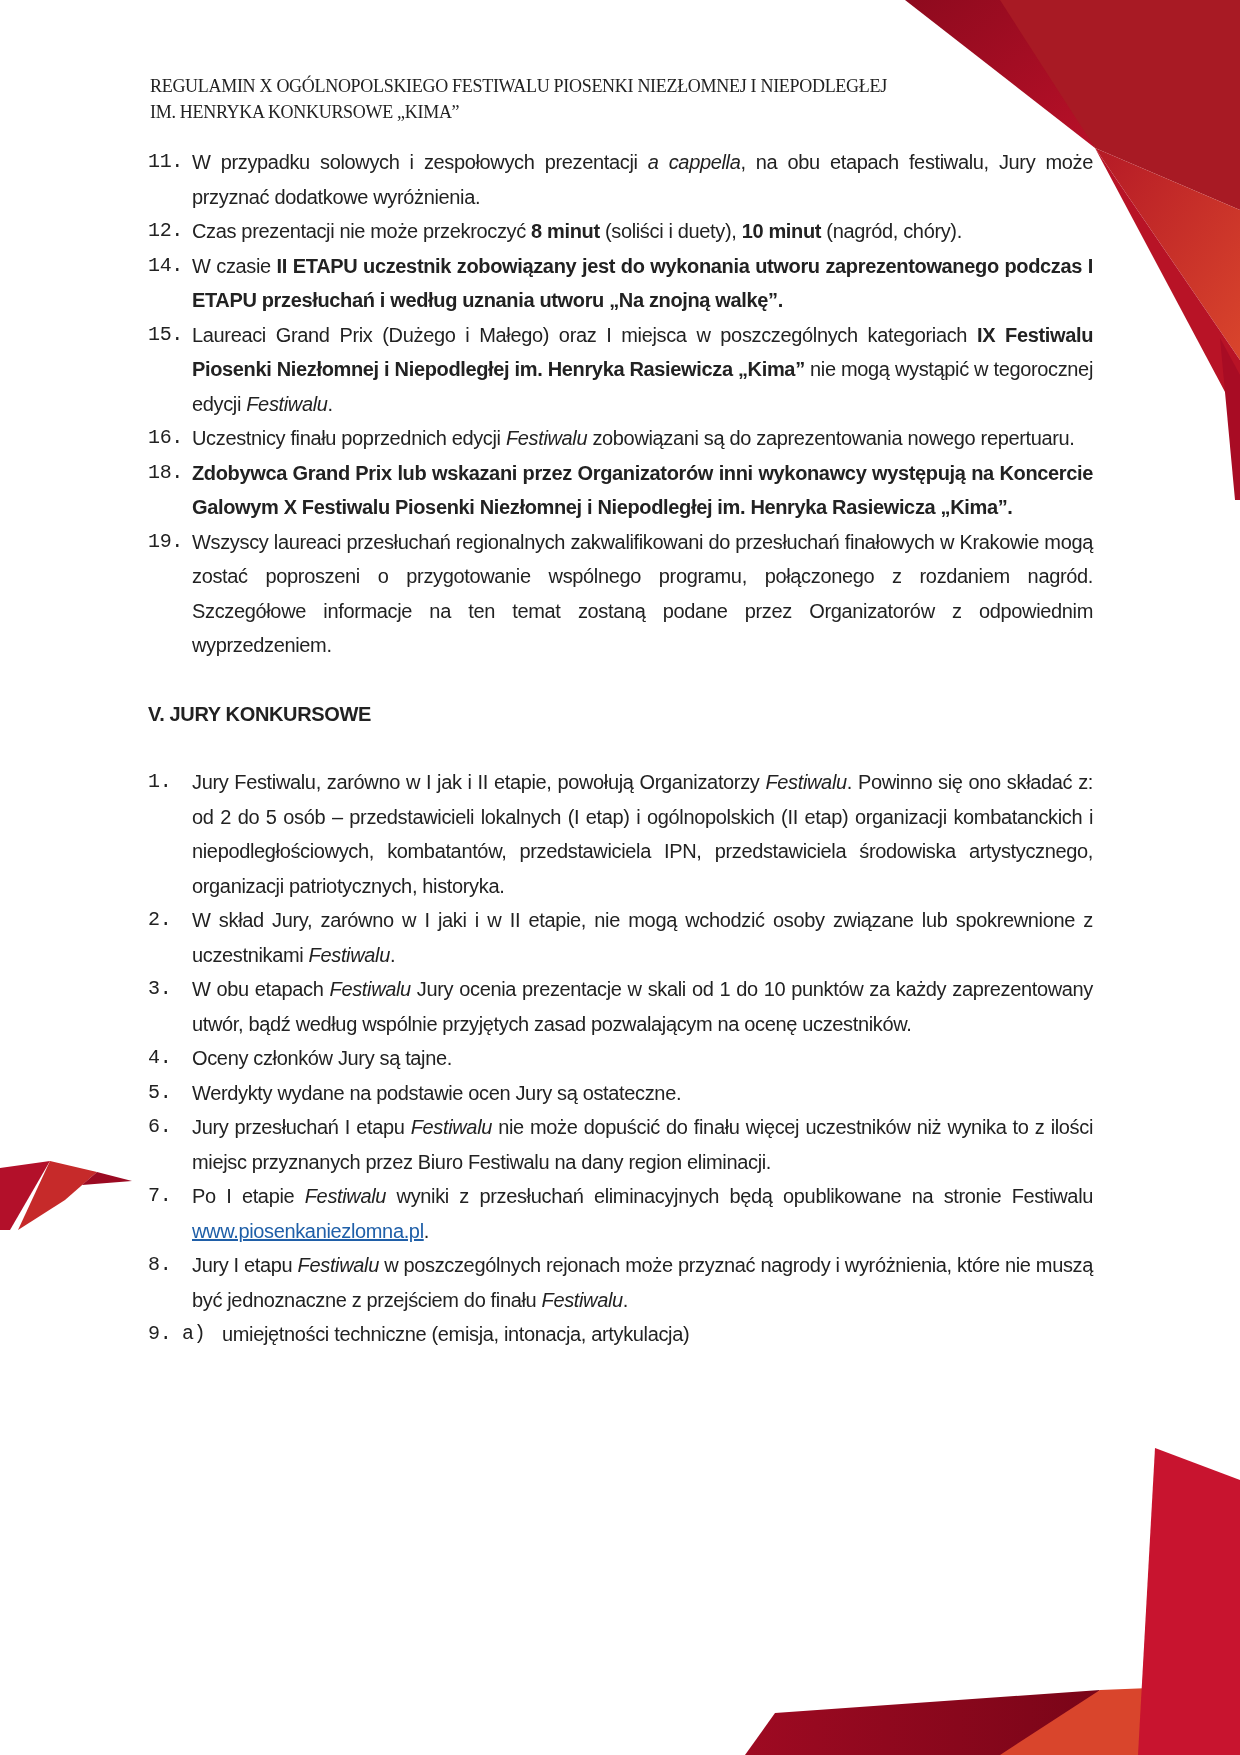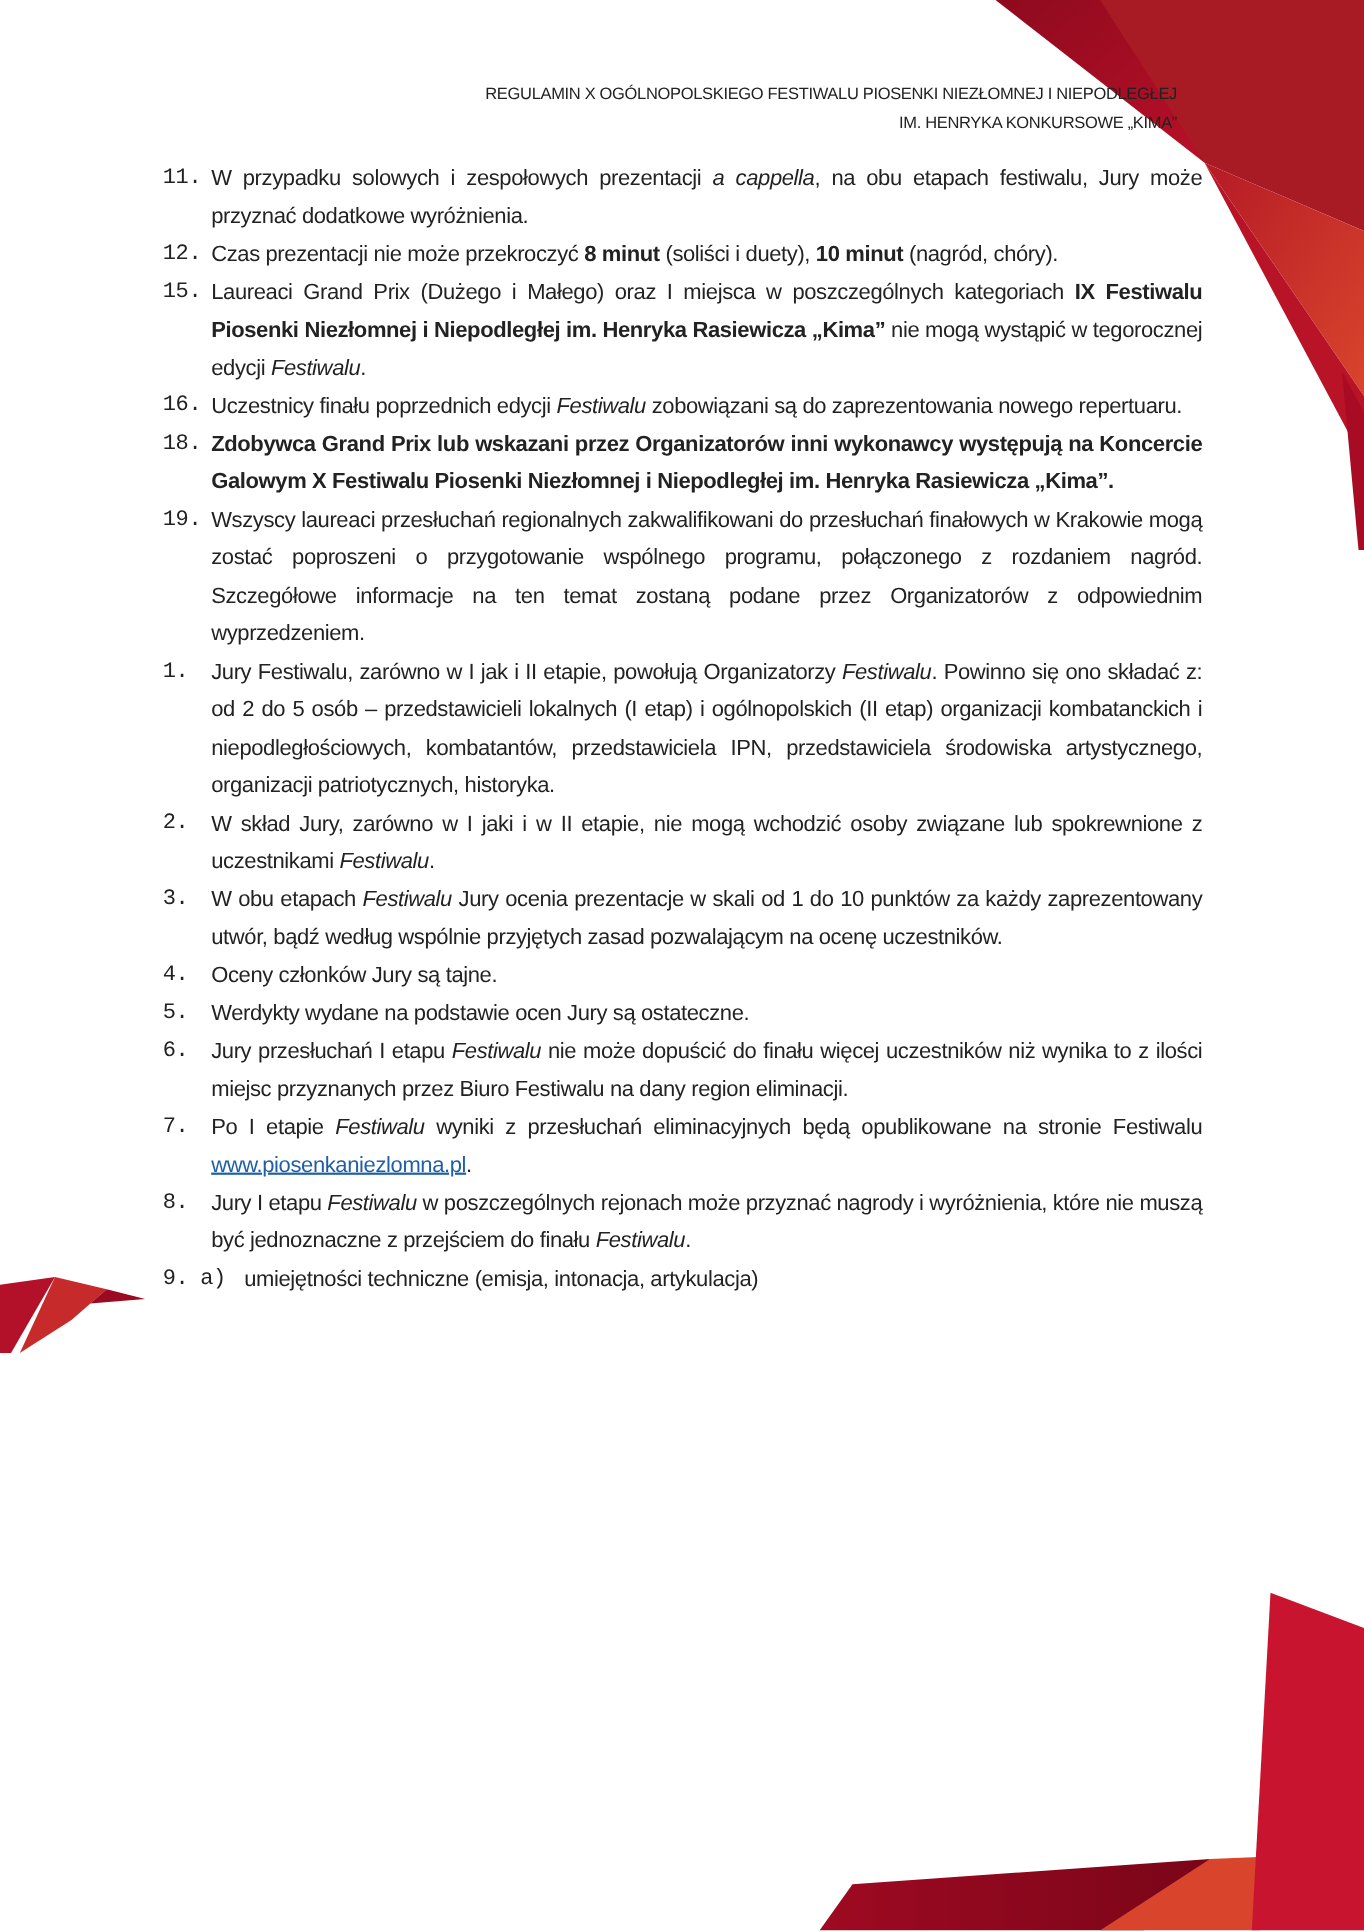--- a/index.html
+++ b/index.html
@@ -1,20 +1,20 @@
 <!DOCTYPE html>
 <html><head>
 <meta charset="utf-8">
 <style>
   html, body { margin:0; padding:0; }
   body { width:1240px; height:1755px; position:relative; background:#ffffff; overflow:hidden;
          font-family:"Liberation Sans", sans-serif; color:#222; }
   .deco { position:absolute; left:0; top:0; width:1240px; height:1755px; pointer-events:none; }
-  .header { position:absolute; top:73px; left:150px; width:920px; text-align:right;
-            font-size:15px; line-height:26px; letter-spacing:-0.3px; color:#222; }
+  .header { position:absolute; top:73px; left:150px; width:920px; text-align:left;
+            font-size:18px; line-height:26px; letter-spacing:-0.3px; color:#222;font-family:Liberation Serif, serif; }
   .content { position:absolute; top:145px; left:148px; width:945px; font-size:20px; line-height:34.5px; letter-spacing:-0.35px; }
   ol.list { list-style:none; margin:0; padding:0; }
   ol.list li { position:relative; padding-left:44px; text-align:justify; }
   .num { position:absolute; left:0; top:0;font-family:Liberation Mono, monospace; }
   .section { font-weight:bold; margin:34px 0 34px 0; }
   .sub { padding-left:74px; position:relative; }
   .sub .num { left:34px; }
   .link { color:#1f5fa8; text-decoration:underline; }
   b { font-weight:bold; }
   i { font-style:italic; }
@@ -55,25 +55,27 @@
 
 <div class="header">
   <div>REGULAMIN X OGÓLNOPOLSKIEGO FESTIWALU PIOSENKI NIEZŁOMNEJ I NIEPODLEGŁEJ</div>
   <div>IM. HENRYKA KONKURSOWE „KIMA”</div>
 </div>
 
 <div class="content">
   <ol class="list" id="list-a">
       <li><span class="num">11.</span><span>W przypadku solowych i zespołowych prezentacji </span><i>a cappella</i><span>, na obu etapach festiwalu, Jury może przyznać dodatkowe wyróżnienia.</span></li>
       <li><span class="num">12.</span><span>Czas prezentacji nie może przekroczyć </span><b>8 minut</b><span> (soliści i duety), </span><b>10 minut</b><span> (nagród, chóry).</span></li>
+      <li><span class="num">14.</span><span>W czasie </span><b>II ETAPU uczestnik zobowiązany jest do wykonania utworu zaprezentowanego podczas I ETAPU przesłuchań i według uznania utworu „Na znojną walkę”.</b></li>
       <li><span class="num">15.</span><span>Laureaci Grand Prix (Dużego i Małego) oraz I miejsca w poszczególnych kategoriach </span><b>IX Festiwalu Piosenki Niezłomnej i Niepodległej im. Henryka Rasiewicza „Kima”</b><span> nie mogą wystąpić w tegorocznej edycji </span><i>Festiwalu</i><span>.</span></li>
       <li><span class="num">16.</span><span>Uczestnicy finału poprzednich edycji </span><i>Festiwalu</i><span> zobowiązani są do zaprezentowania nowego repertuaru.</span></li>
       <li><span class="num">18.</span><b>Zdobywca Grand Prix lub wskazani przez Organizatorów inni wykonawcy występują na Koncercie Galowym X Festiwalu Piosenki Niezłomnej i Niepodległej im. Henryka Rasiewicza „Kima”.</b></li>
       <li><span class="num">19.</span><span>Wszyscy laureaci przesłuchań regionalnych zakwalifikowani do przesłuchań finałowych w Krakowie mogą zostać poproszeni o przygotowanie wspólnego programu, połączonego z rozdaniem nagród. Szczegółowe informacje na ten temat zostaną podane przez Organizatorów z odpowiednim wyprzedzeniem.</span></li>
     </ol>
+  <div class="section">V. JURY KONKURSOWE</div>
   <ol class="list" id="list-b">
       <li><span class="num">1.</span><span>Jury Festiwalu, zarówno w I jak i II etapie, powołują Organizatorzy </span><i>Festiwalu</i><span>. Powinno się ono składać z: od 2 do 5 osób – przedstawicieli lokalnych (I etap) i ogólnopolskich (II etap) organizacji kombatanckich i niepodległościowych, kombatantów, przedstawiciela IPN, przedstawiciela środowiska artystycznego, organizacji patriotycznych, historyka.</span></li>
       <li><span class="num">2.</span><span>W skład Jury, zarówno w I jaki i w II etapie, nie mogą wchodzić osoby związane lub spokrewnione z uczestnikami </span><i>Festiwalu</i><span>.</span></li>
       <li><span class="num">3.</span><span>W obu etapach </span><i>Festiwalu</i><span> Jury ocenia prezentacje w skali od 1 do 10 punktów za każdy zaprezentowany utwór, bądź według wspólnie przyjętych zasad pozwalającym na ocenę uczestników.</span></li>
       <li><span class="num">4.</span><span>Oceny członków Jury są tajne.</span></li>
       <li><span class="num">5.</span><span>Werdykty wydane na podstawie ocen Jury są ostateczne.</span></li>
       <li><span class="num">6.</span><span>Jury przesłuchań I etapu </span><i>Festiwalu</i><span> nie może dopuścić do finału więcej uczestników niż wynika to z ilości miejsc przyznanych przez Biuro Festiwalu na dany region eliminacji.</span></li>
       <li><span class="num">7.</span><span>Po I etapie </span><i>Festiwalu</i><span> wyniki z przesłuchań eliminacyjnych będą opublikowane na stronie Festiwalu </span><a class="link">www.piosenkaniezlomna.pl</a><span>.</span></li>
       <li><span class="num">8.</span><span>Jury I etapu </span><i>Festiwalu</i><span> w poszczególnych rejonach może przyznać nagrody i wyróżnienia, które nie muszą być jednoznaczne z przejściem do finału </span><i>Festiwalu</i><span>.</span></li>
       <li><span class="num">9.</span></li>

